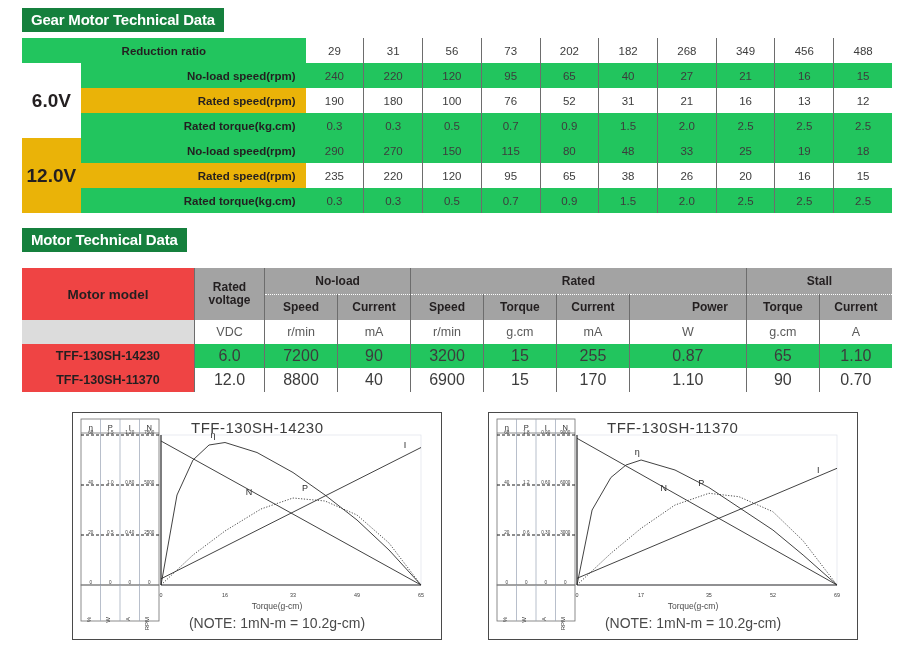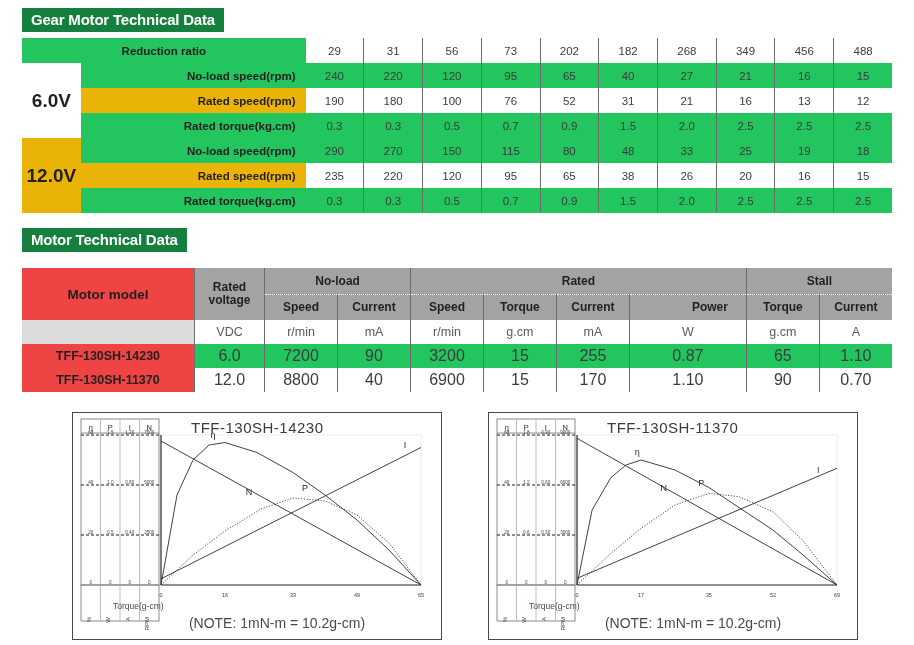--- a/index.html
+++ b/index.html
@@ -56,21 +56,21 @@
   }
   #chart-left{left:72px;top:412px;width:368px;height:226px;}
   #chart-right{left:488px;top:412px;width:368px;height:226px;}
   .chart-title{
     position:absolute;top:6px;left:118px;font-size:15px;color:#3c3c3c;
     letter-spacing:0.5px;white-space:nowrap;
   }
   .note{
     position:absolute;left:0;width:100%;text-align:center;font-size:14px;color:#4a4a4a;
   }
-  .xlabel{position:absolute;left:0;width:100%;text-align:left;font-size:8.5px;color:#4a4a4a;}
+  .xlabel{position:absolute;left:0;width:100%;text-align:center;font-size:8.5px;color:#4a4a4a;}
   svg{display:block;}
 </style>
 </head>
 <body>
 
 <div style="position:absolute;left:22px;top:8px;">
   <span class="banner">Gear Motor Technical Data</span>
 </div>
 
 <table id="gear-table">

